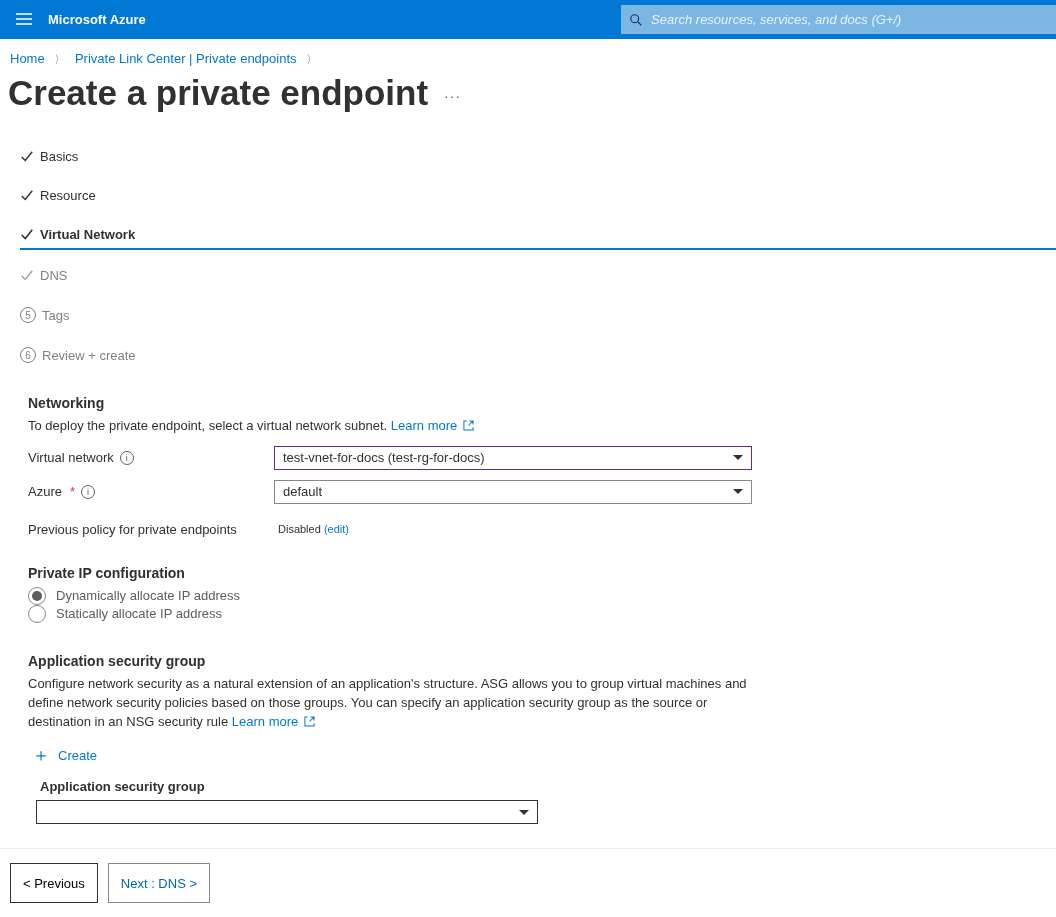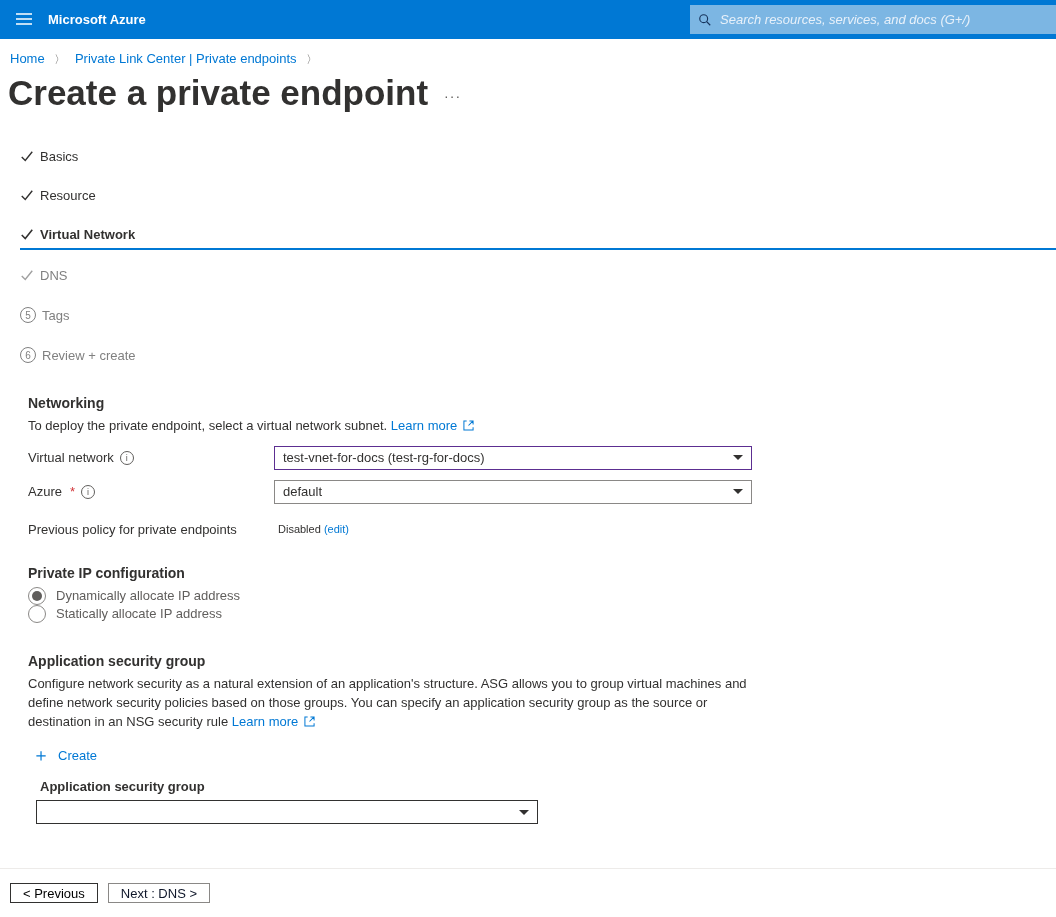--- a/index.html
+++ b/index.html
@@ -3,21 +3,21 @@
 <meta charset="utf-8">
 <style>
   * { box-sizing: border-box; font-family: "Segoe UI", Arial, sans-serif; }
   body { margin:0; padding:0; background:#fff; color:#323130; font-size:13px; width:1056px;}
   a { color:#0078d4; text-decoration:none; cursor:pointer; }
   
   .topbar { background:#0078d4; color:#fff; height:39px; display:flex; align-items:center; }
   .hamburger { width:48px; text-align:center; font-size:16px; cursor:pointer;}
   .brand { font-size:13px; font-weight:600; flex:0 0 auto; margin-right:12px;}
   .top-spacer {flex:1;}
-  .searchbox { background:#7cb6e3; height:29px; width:366px; display:flex; align-items:center; border-radius:0; padding:0 8px; margin-right:0;}
+  .searchbox { background:#7cb6e3; height:29px; width:435px; display:flex; align-items:center; border-radius:0; padding:0 8px; margin-right:0;}
   .searchbox svg { flex:0 0 auto; margin-right:6px;}
   .searchbox input { background:transparent; border:none; outline:none; color:#fff; width:100%; font-size:13px;}
   .searchbox input::placeholder { color:#e8f1fa; font-style:italic;}
   
   .crumbs { padding:12px 0 4px 10px; font-size:13px;}
   .crumbs .sep { color:#605e5c; margin:0 6px; font-size:11px;}
   .page-title-row { display:flex; align-items:center; padding:0 0 0 8px;}
   h1.page-title { font-size:35px; font-weight:600; margin:2px 0 8px 0; }
   .dots { color:#605e5c; margin-left:16px; font-size:14px; letter-spacing:1px; cursor:pointer;}
   
@@ -46,23 +46,23 @@
   .radio { width:18px; height:18px; border:1px solid #8a8886; border-radius:50%; display:flex; align-items:center; justify-content:center; cursor:pointer; flex:0 0 auto;}
   .radio.checked::after { content:""; width:10px; height:10px; border-radius:50%; background:#605e5c;}
   .radio-label { color:#605e5c;}
   
   .create-row { display:flex; align-items:center; gap:8px; color:#0078d4; cursor:pointer; margin:12px 0 12px 4px;}
   .plus { font-size:18px; font-weight:300;}
   .asg-label { font-weight:600; margin:6px 0 6px 12px;}
   .asg-dd { margin-left:8px; width:502px; height:24px; border:1px solid #323130; display:flex; align-items:center; justify-content:flex-end; padding:0 8px; cursor:pointer;}
   
   .footer { position:fixed; left:0; bottom:0; width:1056px; border-top:1px solid #edebe9; background:#fff; padding:14px 10px; display:flex; gap:10px;}
-  .btn { height:20px; padding:0 12px; font-size:13px; cursor:pointer; display:flex; align-items:center;}
+  .btn { height:40px; padding:0 12px; font-size:13px; cursor:pointer; display:flex; align-items:center;}
   .btn-prev { background:#fff; border:1px solid #323130;}
-  .btn-next { background:#fff; border:1px solid #8a8886; color:#0f172a;}
+  .btn-next { background:#fff; border:1px solid #8a8886; color:#0369a1;}
   .ext-link svg { vertical-align: -1px; margin-left:2px;}
 </style>
 </head>
 <body>
 
 <div class="topbar">
   <div class="hamburger">
     <svg width="16" height="12" viewBox="0 0 16 12">
         <path d="M0 1h16M0 6h16M0 11h16" stroke="#fff" stroke-width="1.4"></path>
       </svg>

